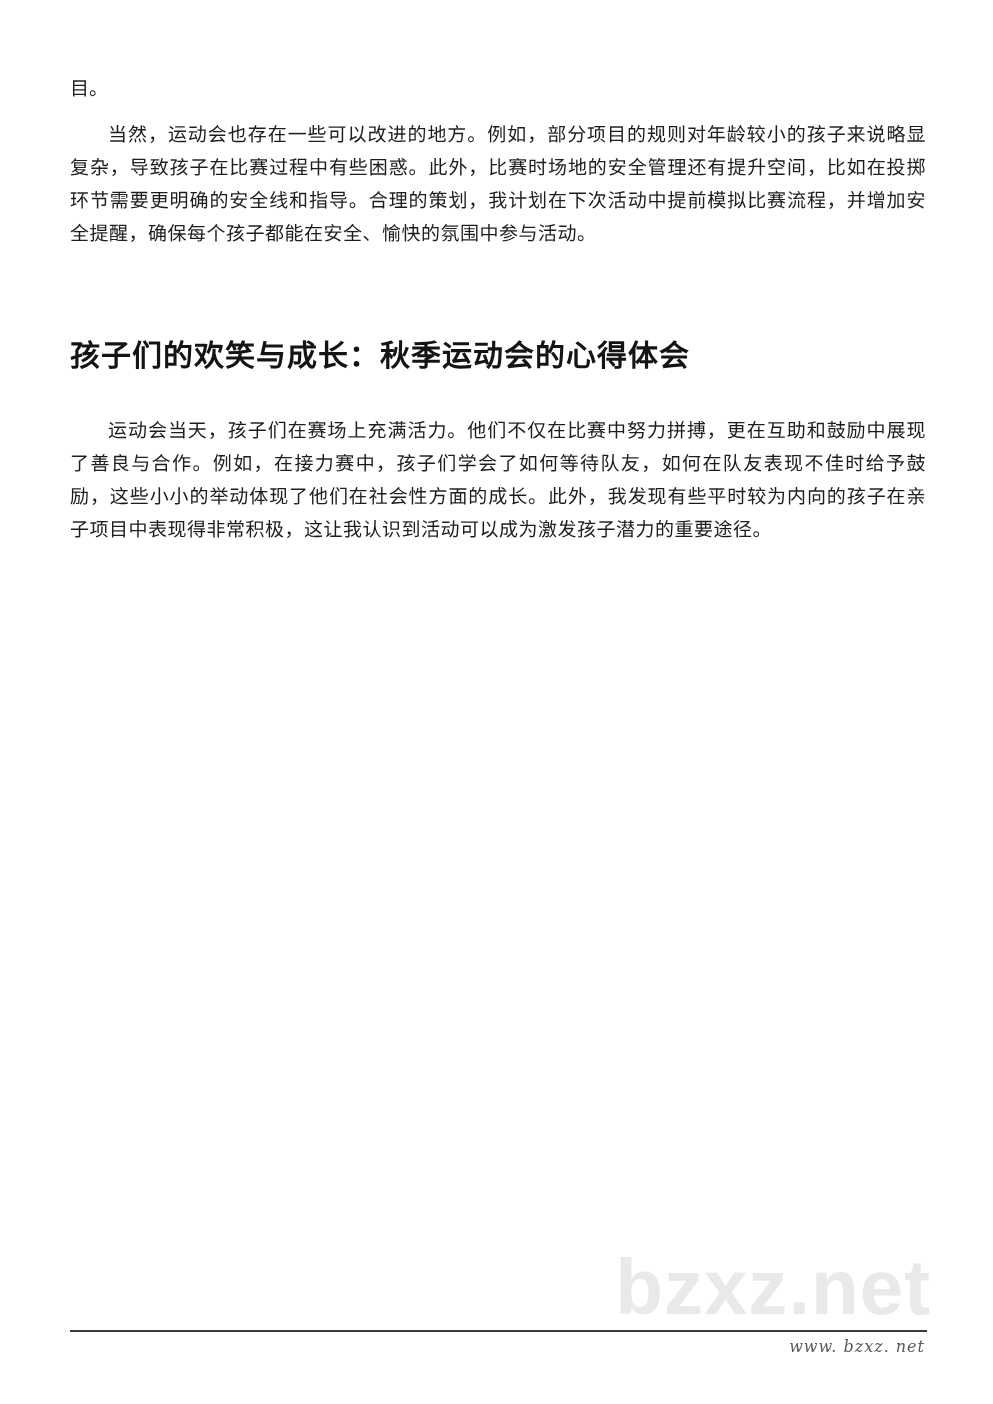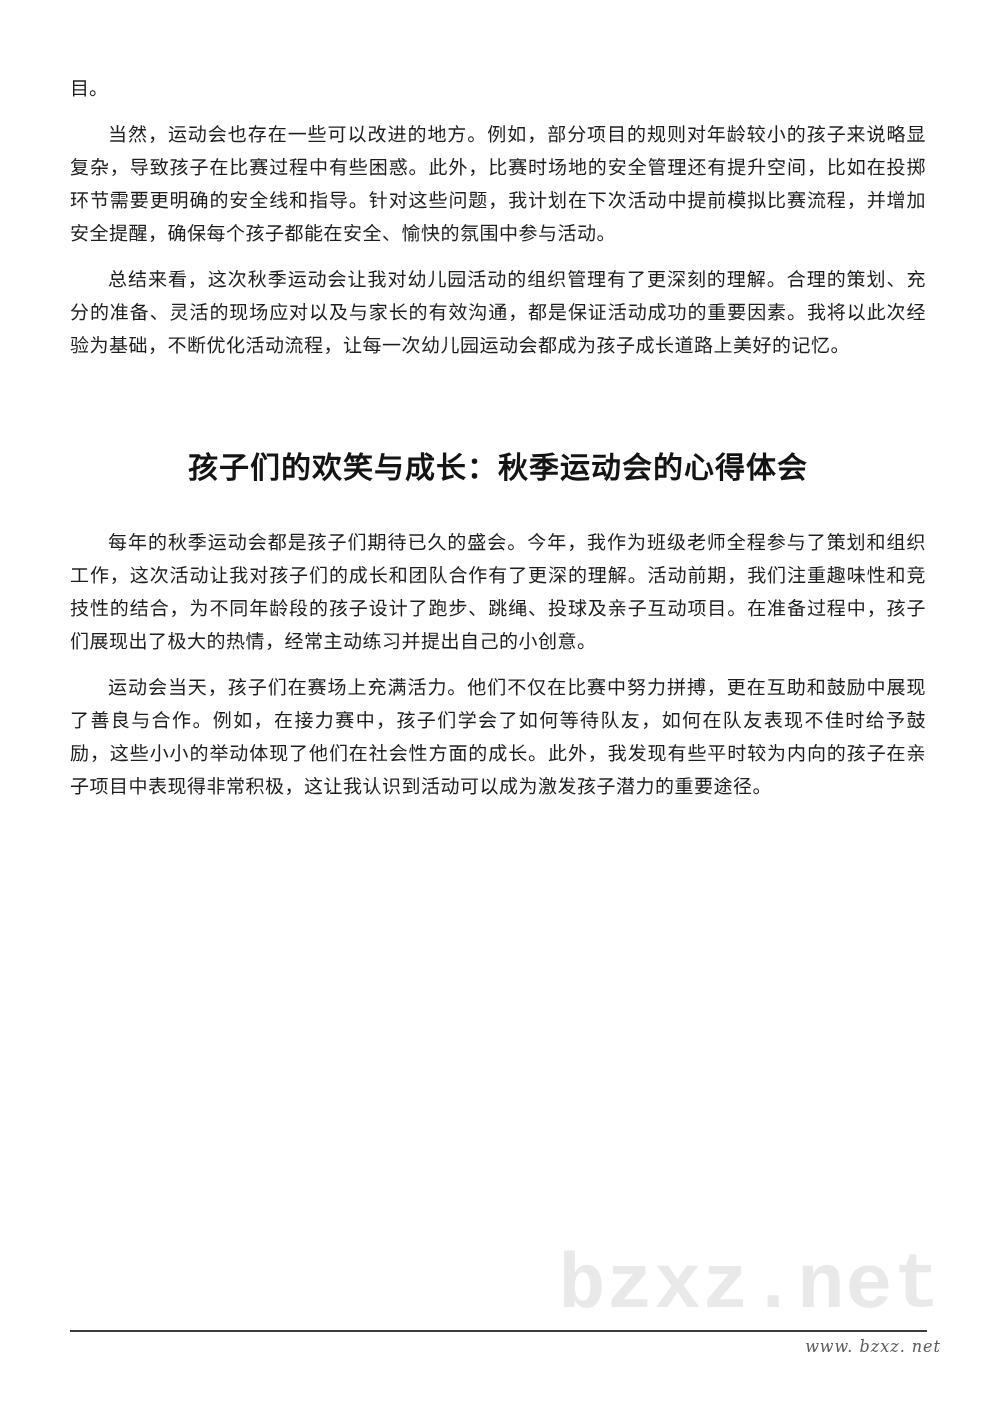--- a/index.html
+++ b/index.html
@@ -33,73 +33,70 @@
   p.fragment-para {
     font-size: 19px;
     line-height: 33px;
     text-indent: 0;
     margin: 0 0 13px 0;
   }
   h1.doc-title {
     font-size: 30px;
     line-height: 40px;
     font-weight: bold;
-    text-align: center;
     color: #141414;
     margin: 86px 0 38px 0;
     letter-spacing: 1px;
   }
   .watermark {
     position: absolute;
-    right: 52px;
+    right: 62px;
     top: 1242px;
-    font-family: Liberation Mono, monospace;
+    font-family: Liberation Sans, sans-serif;
     font-weight: bold;
     font-size: 78px;
     letter-spacing: 1px;
     color: #e9e9e9;
     user-select: none;
     white-space: nowrap;
   }
   .footer-rule {
     position: absolute;
     left: 70px;
     right: 66px;
     top: 1330px;
     border-top: 2px solid #3c3c3c;
     height: 0;
   }
   .footer-url {
     position: absolute;
-    right: 52px;
+    right: 68px;
     top: 1337px;
     font-family: "DejaVu Serif", "Liberation Serif", serif;
     font-style: italic;
     font-size: 16px;
     color: #5a5a5a;
     letter-spacing: 1px;
     text-decoration: none;
   }
 </style>
 </head>
 <body>
 
 <div class="page">
 
   <div class="content">
 
     <p class="fragment-para">目。</p>
 
-    <p class="body-para">当然，运动会也存在一些可以改进的地方。例如，部分项目的规则对年龄较小的孩子来说略显复杂，导致孩子在比赛过程中有些困惑。此外，比赛时场地的安全管理还有提升空间，比如在投掷环节需要更明确的安全线和指导。针对这些问题，我计划在下次活动中提前模拟比赛流程，并增加安全提醒，确保每个孩子都能在安全、愉快的氛围中参与活动。</p>
+    <p class="body-para">当然，运动会也存在一些可以改进的地方。例如，部分项目的规则对年龄较小的孩子来说略显复杂，导致孩子在比赛过程中有些困惑。此外，比赛时场地的安全管理还有提升空间，比如在投掷环节需要更明确的安全线和指导。合理的策划，我计划在下次活动中提前模拟比赛流程，并增加安全提醒，确保每个孩子都能在安全、愉快的氛围中参与活动。</p>
 
-    <p class="body-para">总结来看，这次秋季运动会让我对幼儿园活动的组织管理有了更深刻的理解。合理的策划、充分的准备、灵活的现场应对以及与家长的有效沟通，都是保证活动成功的重要因素。我将以此次经验为基础，不断优化活动流程，让每一次幼儿园运动会都成为孩子成长道路上美好的记忆。</p>
 
     <h1 class="doc-title">孩子们的欢笑与成长：秋季运动会的心得体会</h1>
 
-    <p class="body-para">每年的秋季运动会都是孩子们期待已久的盛会。今年，我作为班级老师全程参与了策划和组织工作，这次活动让我对孩子们的成长和团队合作有了更深的理解。活动前期，我们注重趣味性和竞技性的结合，为不同年龄段的孩子设计了跑步、跳绳、投球及亲子互动项目。在准备过程中，孩子们展现出了极大的热情，经常主动练习并提出自己的小创意。</p>
 
     <p class="body-para">运动会当天，孩子们在赛场上充满活力。他们不仅在比赛中努力拼搏，更在互助和鼓励中展现了善良与合作。例如，在接力赛中，孩子们学会了如何等待队友，如何在队友表现不佳时给予鼓励，这些小小的举动体现了他们在社会性方面的成长。此外，我发现有些平时较为内向的孩子在亲子项目中表现得非常积极，这让我认识到活动可以成为激发孩子潜力的重要途径。</p>
 
 
 
 
   </div>
 
   <div class="watermark">bzxz.net</div>
 

